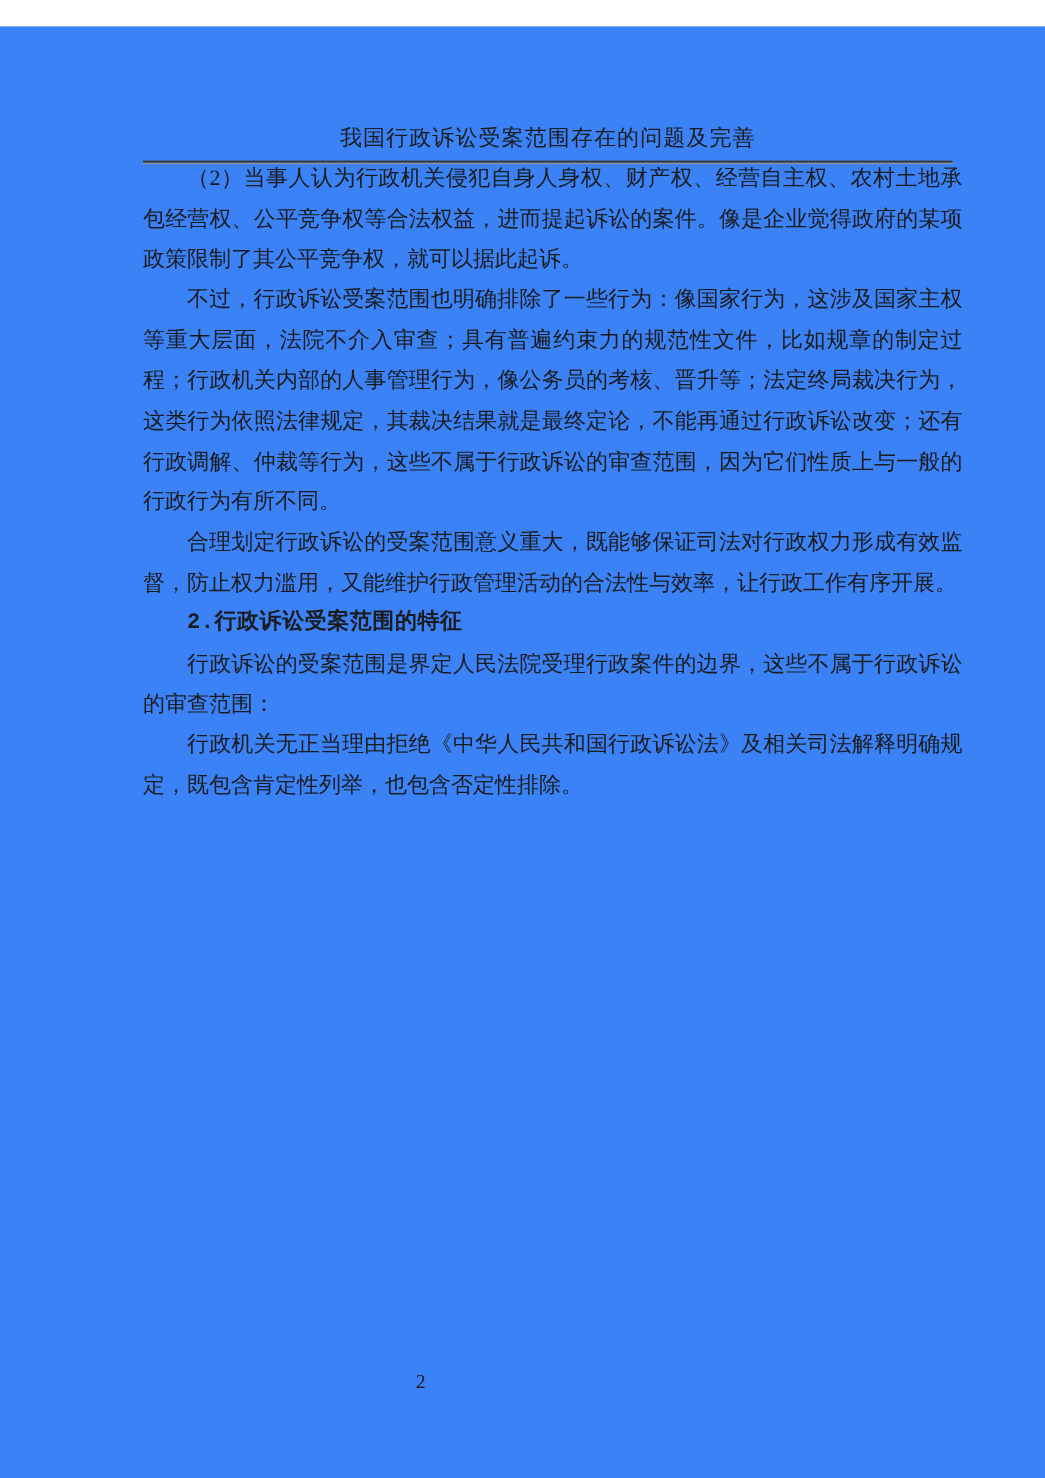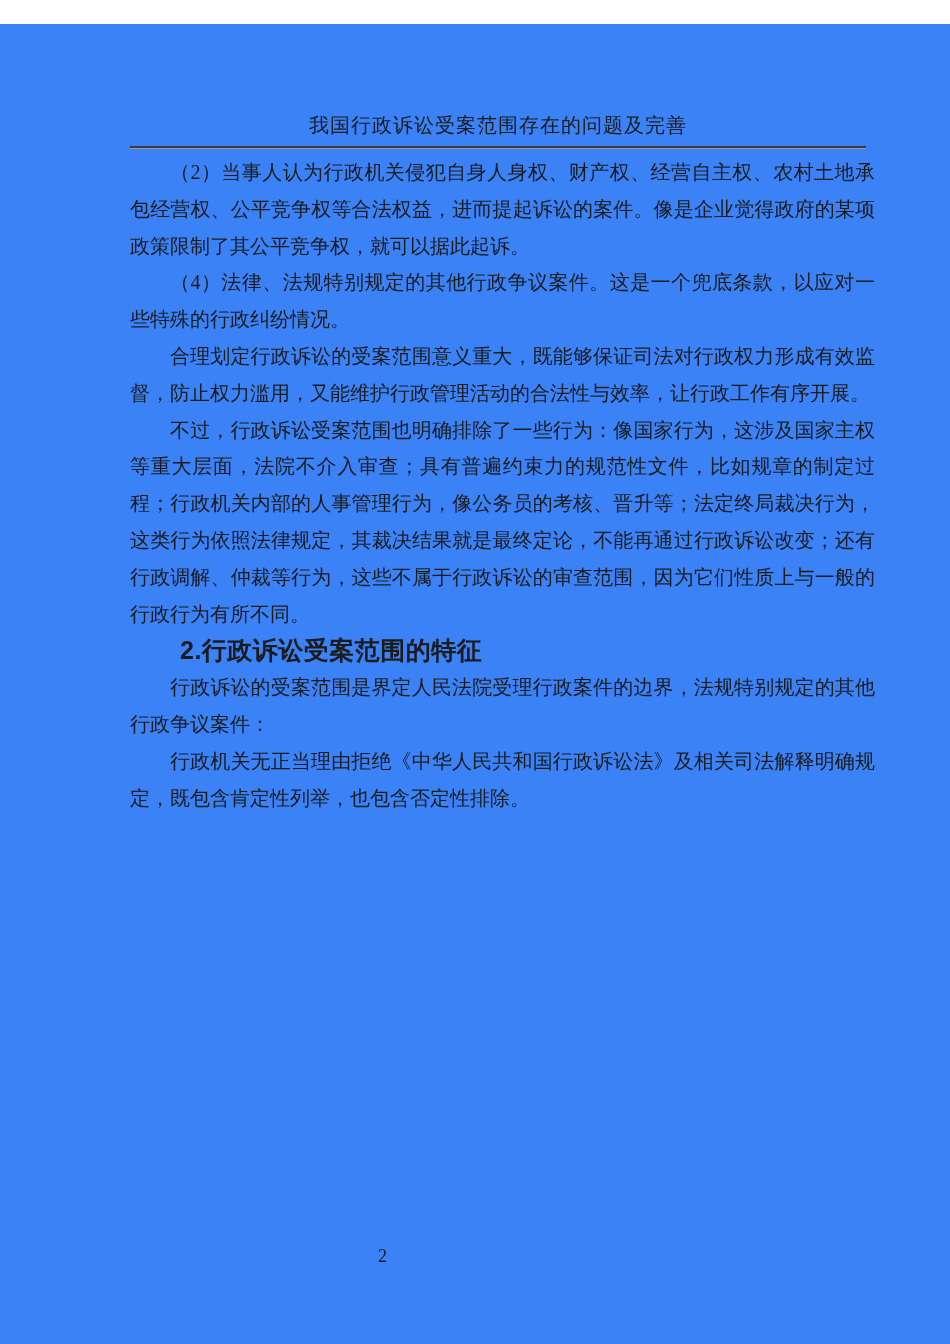--- a/index.html
+++ b/index.html
@@ -32,36 +32,36 @@
   }
   .header-rule {
     margin-top: 7px;
     height: 0;
     border-top: 2px solid #3a3a3a;
     border-bottom: 1px solid #9a9a9a;
   }
   .content {
     position: absolute;
     left: 130px;
-    top: 130px;
+    top: 120px;
     width: 745px;
     text-align: justify;
     text-justify: inter-ideograph;
   }
   .para {
     margin: 0;
     font-size: 20px;
     line-height: 36.8px;
     text-indent: 2em;
     word-break: break-all;
   }
   .para.section-heading {
-    font-family: Liberation Sans, sans-serif;
+    font-family: Liberation Mono, monospace;
     font-weight: bold;
-    font-size: 25px;
+    font-size: 20px;
     letter-spacing: 0.5px;
   }
   .footer-page-number {
     position: absolute;
     left: 378px;
     top: 1222px;
     font-size: 18px;
     color: #1b1b1b;
   }
 </style>
@@ -69,22 +69,21 @@
 <body>
 
 <div class="page">
   <div class="header">
     <div class="header-title">我国行政诉讼受案范围存在的问题及完善</div>
     <div class="header-rule"></div>
   </div>
 
   <div class="content">
       <p class="para">（2）当事人认为行政机关侵犯自身人身权、财产权、经营自主权、农村土地承包经营权、公平竞争权等合法权益，进而提起诉讼的案件。像是企业觉得政府的某项政策限制了其公平竞争权，就可以据此起诉。</p>
-      <p class="para">（4）法律、法规特别规定的其他行政争议案件。这是一个兜底条款，以应对一些特殊的行政纠纷情况。</p>
+      <p class="para">不过，行政诉讼受案范围也明确排除了一些行为：像国家行为，这涉及国家主权等重大层面，法院不介入审查；具有普遍约束力的规范性文件，比如规章的制定过程；行政机关内部的人事管理行为，像公务员的考核、晋升等；法定终局裁决行为，这类行为依照法律规定，其裁决结果就是最终定论，不能再通过行政诉讼改变；还有行政调解、仲裁等行为，这些不属于行政诉讼的审查范围，因为它们性质上与一般的行政行为有所不同。</p>
       <p class="para">合理划定行政诉讼的受案范围意义重大，既能够保证司法对行政权力形成有效监督，防止权力滥用，又能维护行政管理活动的合法性与效率，让行政工作有序开展。</p>
-      <p class="para">不过，行政诉讼受案范围也明确排除了一些行为：像国家行为，这涉及国家主权等重大层面，法院不介入审查；具有普遍约束力的规范性文件，比如规章的制定过程；行政机关内部的人事管理行为，像公务员的考核、晋升等；法定终局裁决行为，这类行为依照法律规定，其裁决结果就是最终定论，不能再通过行政诉讼改变；还有行政调解、仲裁等行为，这些不属于行政诉讼的审查范围，因为它们性质上与一般的行政行为有所不同。</p>
       <p class="para section-heading">2.行政诉讼受案范围的特征</p>
-      <p class="para">行政诉讼的受案范围是界定人民法院受理行政案件的边界，法规特别规定的其他行政争议案件：</p>
+      <p class="para">行政诉讼的受案范围是界定人民法院受理行政案件的边界，这些不属于行政诉讼的审查范围：</p>
       <p class="para">行政机关无正当理由拒绝《中华人民共和国行政诉讼法》及相关司法解释明确规定，既包含肯定性列举，也包含否定性排除。</p>
     </div>
 
   <div class="footer-page-number">2</div>
 </div>
 
 </body></html>

